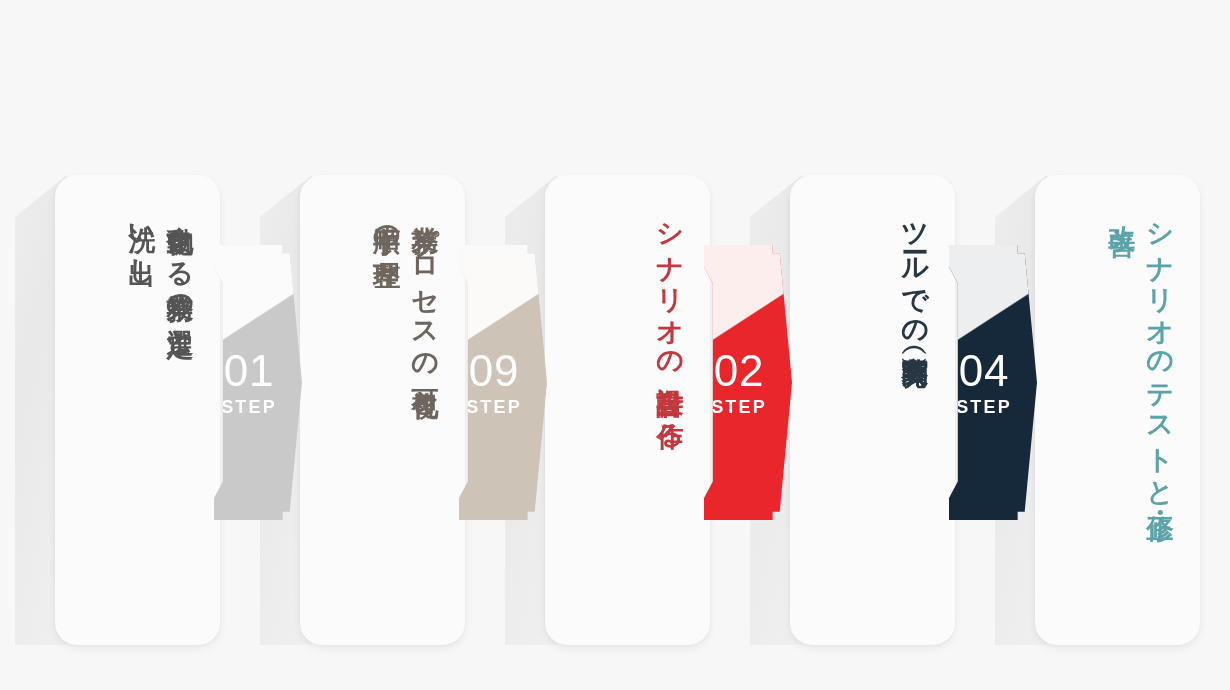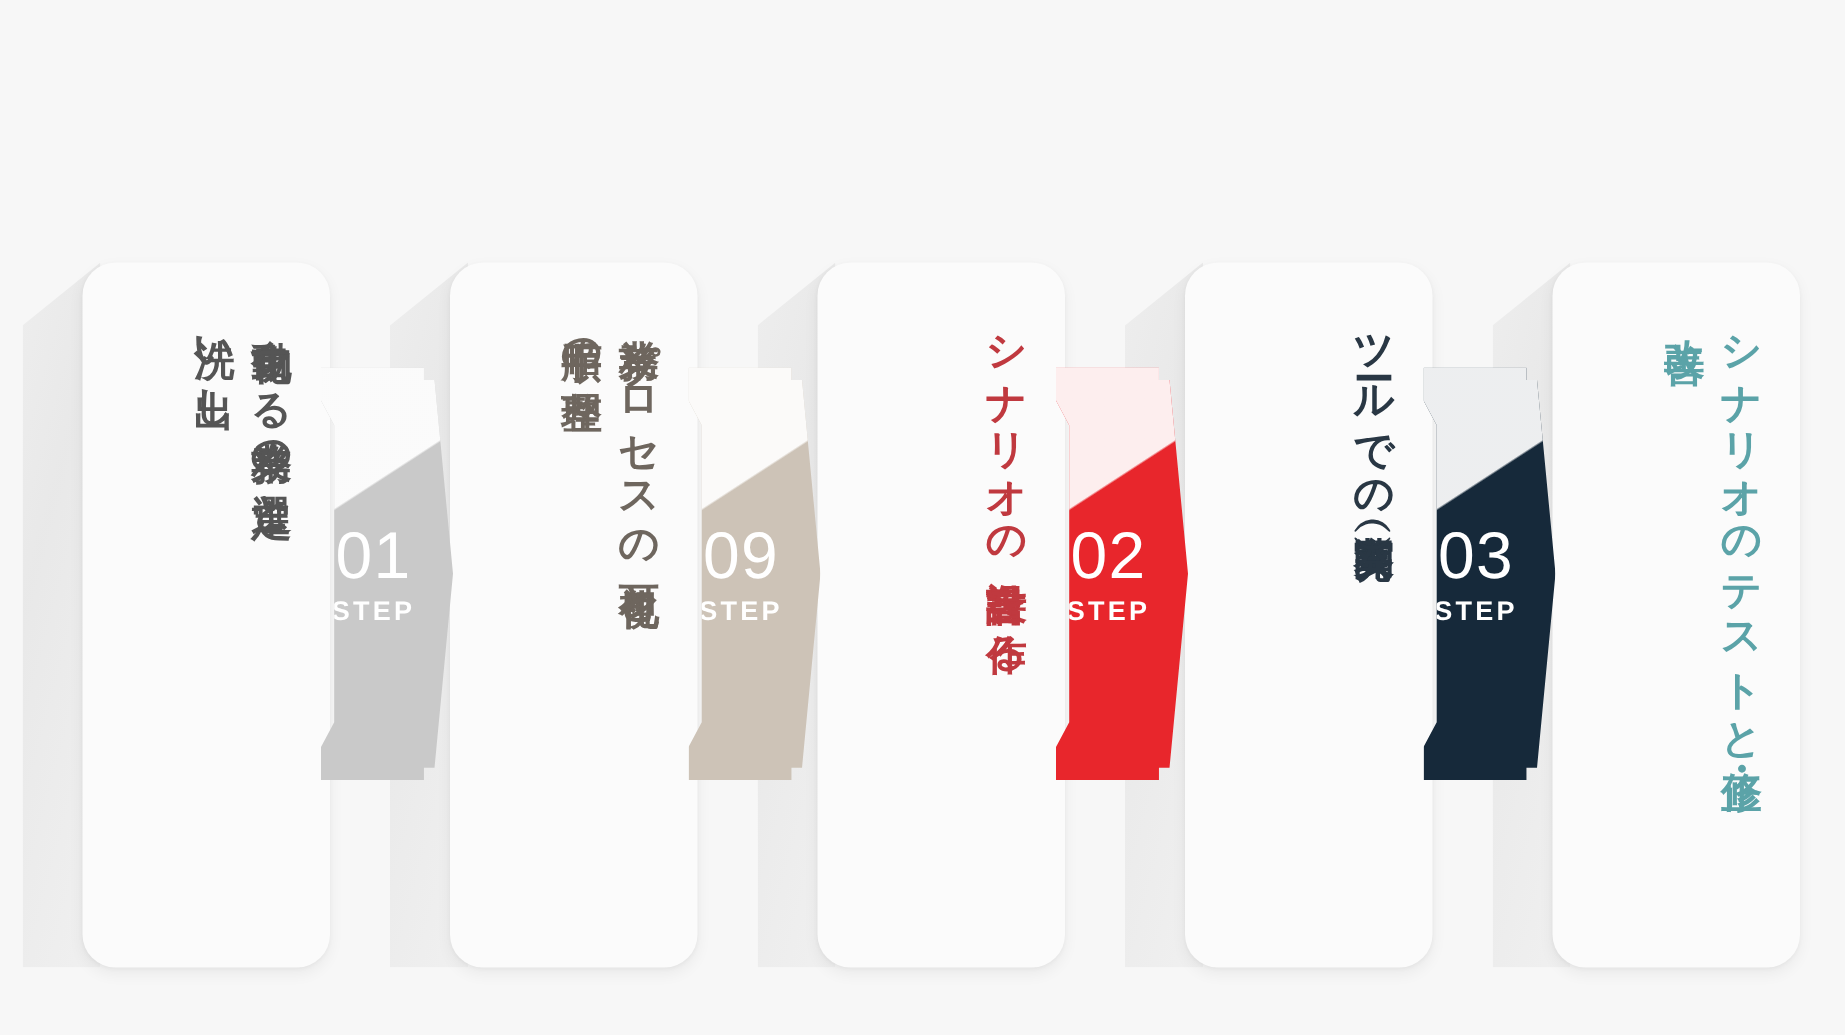--- a/index.html
+++ b/index.html
@@ -201,21 +201,21 @@
         </div>
       </div>
       <div class="card-slab" style="left: 750px;"></div>
       <div class="card" style="left: 790px;">
         <div class="card-inner">
           <div class="vcol" style="color: rgb(41, 55, 68);">ツールでの実装（開発）</div>
         </div>
       </div>
       <div class="arrow" style="left: 949px; background: rgb(22, 41, 58);">
         <div class="arrow-label">
-          <span class="arrow-num">03</span>
+          <span class="arrow-num">04</span>
           <span class="arrow-step">STEP</span>
         </div>
       </div>
       <div class="card-slab" style="left: 995px;"></div>
       <div class="card" style="left: 1035px;">
         <div class="card-inner">
           <div class="vcol" style="color: rgb(91, 163, 168);">シナリオのテストと修正・</div>
           <div class="vcol" style="color: rgb(91, 163, 168);">改善</div>
         </div>
       </div>

